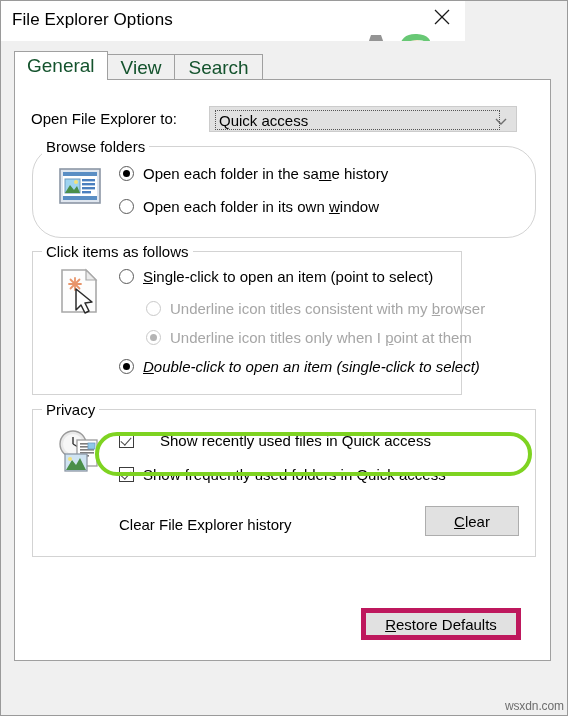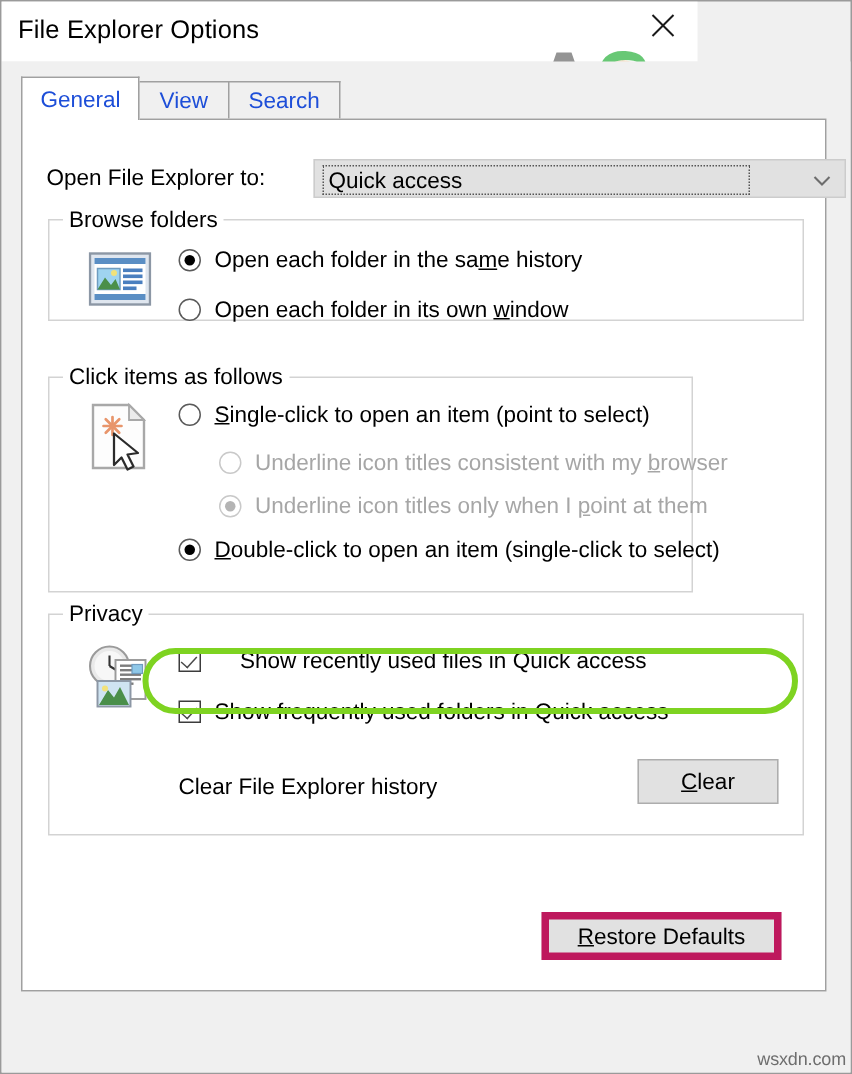--- a/index.html
+++ b/index.html
@@ -64,21 +64,21 @@
   
   #tabstrip {
     position: absolute; left: 13px; top: 11px;
     height: 28px;
     display: flex; align-items: flex-end;
   }
   .tab {
     height: 26px;
     padding: 0 13px;
     display: flex; align-items: center;
-    font-size: 15px; color: #1d4ed8;
+    font-size: 19px; color: #14532d;
     background: #f0f0f0;
     border: 1px solid #a0a0a0;
     border-bottom: none;
     margin-right: -1px;
     position: relative;
     white-space: nowrap;
     justify-content: flex-end;
   }
   .tab.active {
     background: #ffffff;
@@ -101,21 +101,21 @@
     position: absolute; left: 16px; top: 26px;
     width: 505px; height: 26px;
   }
   #open-label {
     position: absolute; left: 0; top: 4px;
     font-size: 15px; color: #000;
     white-space: nowrap;
   }
   #open-combo {
     position: absolute; left: 178px; top: 0;
-    width: 355px; height: 26px;
+    width: 308px; height: 26px;
     background: #e1e1e1;
     border: 1px solid #cccccc;
     display: flex; align-items: center;
   }
   #open-combo-value {
     position: absolute; left: 5px; top: 3px;
     width: 285px; height: 20px;
     font-size: 15px; color: #000;
     padding-left: 3px; line-height: 19px;
     border: 1px dotted #555;
@@ -132,21 +132,21 @@
     border: 1px solid #d3d3d3;
   }
   .group-title {
     position: absolute; top: -9px; left: 9px;
     background: #ffffff;
     padding: 0 4px;
     font-size: 15px; color: #000;
     white-space: nowrap;
   }
 
-  #gb-browse  { left: 17px; top: 66px;  width: 504px; height: 68px; }
+  #gb-browse  { left: 17px; top: 66px;  width: 504px; height: 92px; border-radius: 29px; }
   #gb-click   { left: 17px; top: 171px; width: 430px; height: 144px; }
   #gb-privacy { left: 17px; top: 329px; width: 504px; height: 148px; }
 
   
   .row {
     position: absolute;
     display: flex; align-items: center;
     white-space: nowrap;
   }
   .radio {
@@ -348,21 +348,21 @@
         <div class="row" style="left:113px; top:48px;">
           <span class="radio disabled"></span>
           <span class="rlabel disabled"><span>Underline icon titles consistent with my </span><span class="u">b</span><span>rowser</span></span>
         </div>
 
         <div class="row" style="left:113px; top:77px;">
           <span class="radio disabled checked"></span>
           <span class="rlabel disabled"><span>Underline icon titles only when I </span><span class="u">p</span><span>oint at them</span></span>
         </div>
 
-        <div class="row" style="left:86px; top:106px;">
+        <div class="row" style="left:86px; top:106px;font-style:italic;">
           <span class="radio checked"></span>
           <span class="rlabel"><span></span><span class="u">D</span><span>ouble-click to open an item (single-click to select)</span></span>
         </div>
       </div>
 
       <div class="groupbox" id="gb-privacy">
         <div class="group-title">Privacy</div>
 
         <span class="sec-icon" style="left:24px; top:20px;">
           <svg width="48" height="44" viewBox="0 0 48 44">

